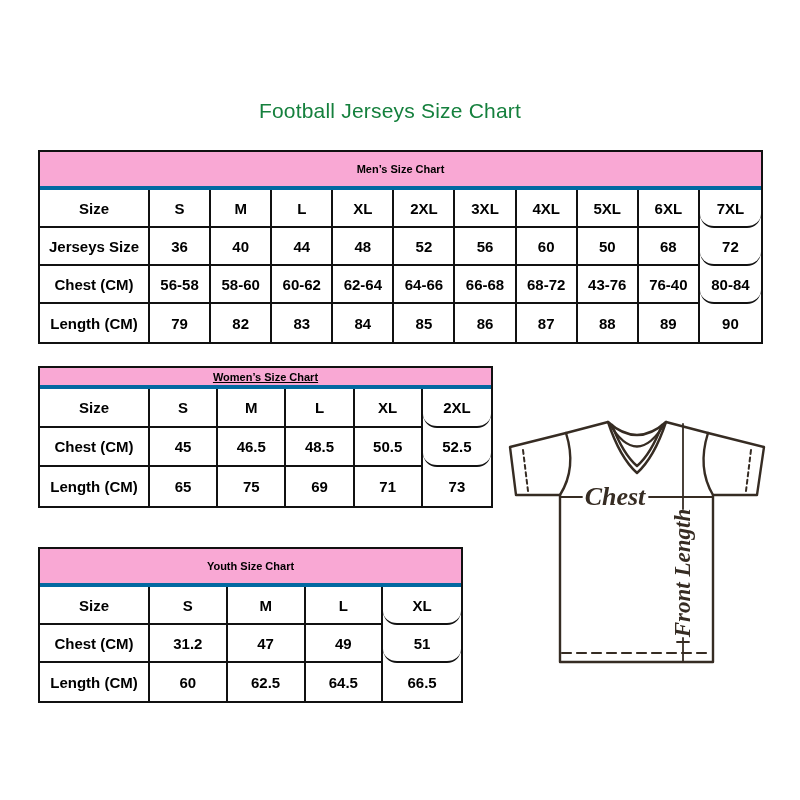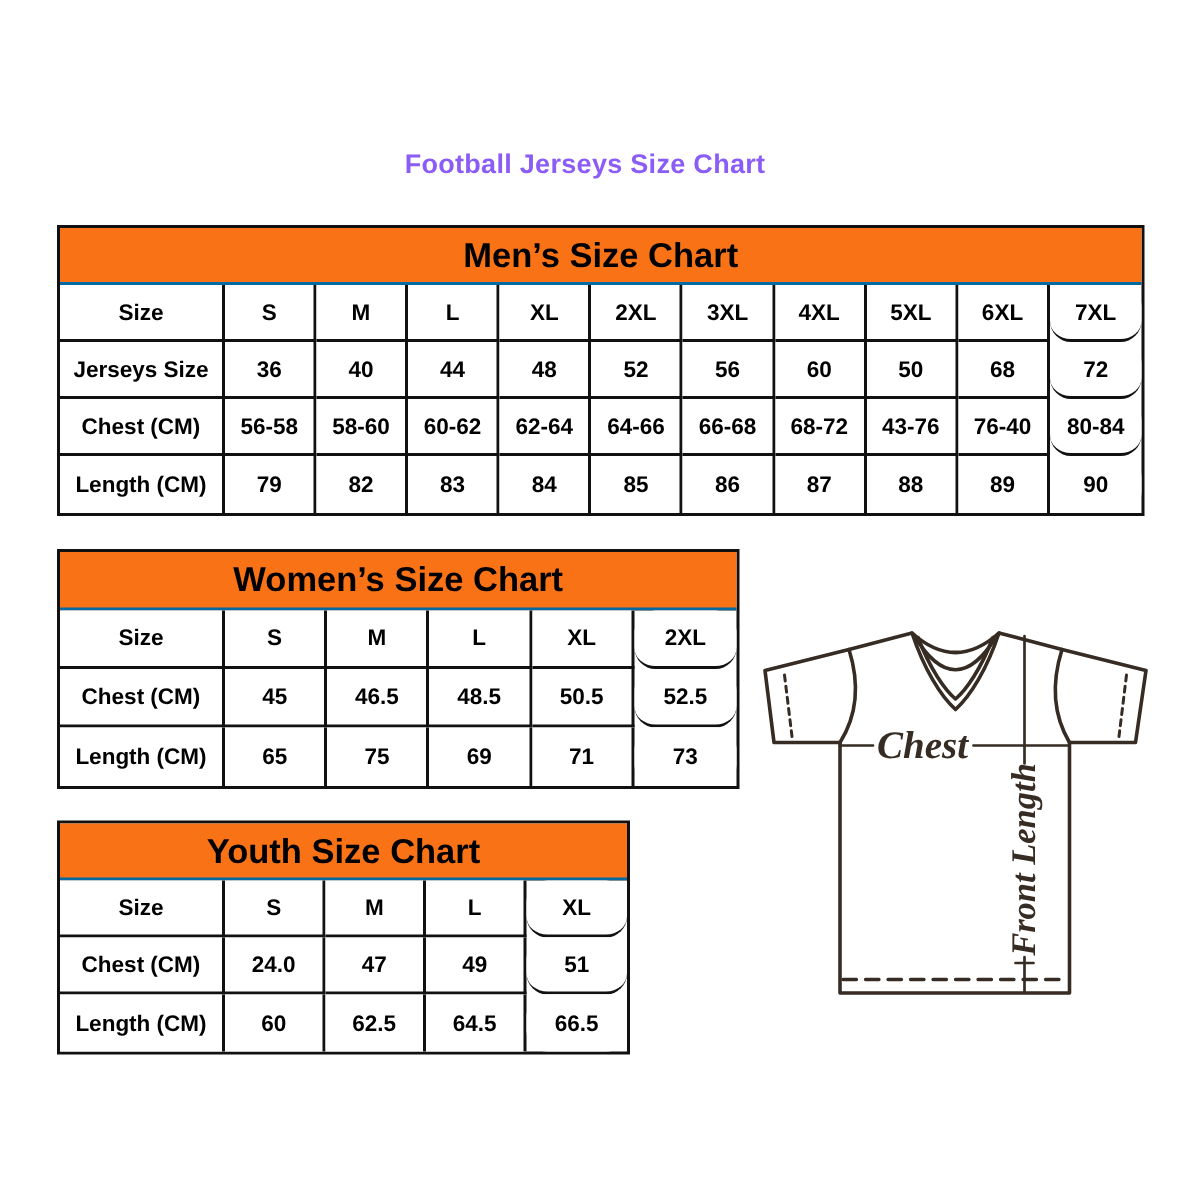--- a/index.html
+++ b/index.html
@@ -10,43 +10,43 @@
     color:#000;
     position:relative;
     overflow:hidden;
   }
   .page { position:relative; width:800px; height:800px; background:#fff; }
 
   .page-title {
     position:absolute;
     top:99px; left:0; width:780px;
     text-align:center;
-    font-size:18px;
-    font-weight:bold;
+    font-size:21px;
+    font-weight:normal;
     letter-spacing:0.2px;
-    color:#8b5cf6;
+    color:#15803d;
   }
 
   .size-table {
     position:absolute;
     border:2px solid #111;
     background:#fff;
   }
   .t-mens   { left:38px; top:150px; width:725px; }
   .t-womens { left:38px; top:366px; width:455px; }
-  .t-youth  { left:38px; top:547px; width:382px; }
+  .t-youth  { left:38px; top:547px; width:425px; }
 
   .title-bar {
     height:38px;
-    background:#f97316;
-    border-bottom:2px solid #0369a1;
+    background:#f9a8d4;
+    border-bottom:4px solid #0369a1;
     display:flex; align-items:center; justify-content:center;
-    font-size:23px; font-weight:bold;
+    font-size:11px; font-weight:bold;
   }
-  .t-womens .title-bar { height:39px; }
+  .t-womens .title-bar { height:21px;text-decoration:underline; }
 
   .tgrid { display:grid; }
   .cell {
     height:38px;
     display:flex; align-items:center; justify-content:center;
     font-size:15px; font-weight:bold;
     border-right:2px solid #111;
     border-bottom:2px solid #111;
     white-space:nowrap;
     background:#fff;
@@ -140,21 +140,21 @@
 
   <section class="size-table t-youth">
     <div class="title-bar">Youth Size Chart</div>
     <div class="tgrid" style="grid-template-columns: 110px repeat(4, 1fr);">
         <div class="cell label-cell">Size</div>
         <div class="cell">S</div>
         <div class="cell">M</div>
         <div class="cell">L</div>
         <div class="cell last-col">XL</div>
         <div class="cell label-cell">Chest (CM)</div>
-        <div class="cell">24.0</div>
+        <div class="cell">31.2</div>
         <div class="cell">47</div>
         <div class="cell">49</div>
         <div class="cell last-col">51</div>
         <div class="cell label-cell last-row">Length (CM)</div>
         <div class="cell last-row">60</div>
         <div class="cell last-row">62.5</div>
         <div class="cell last-row">64.5</div>
         <div class="cell last-col last-row">66.5</div>
       </div>
   </section>

